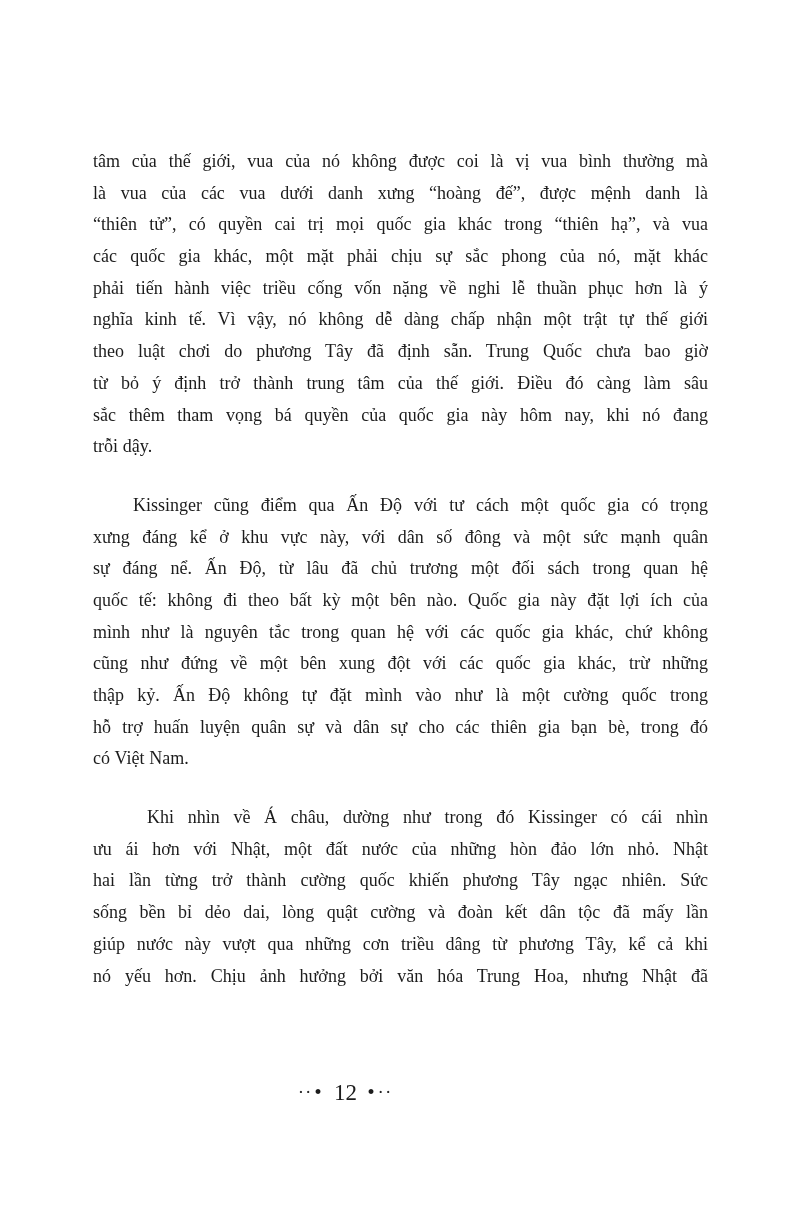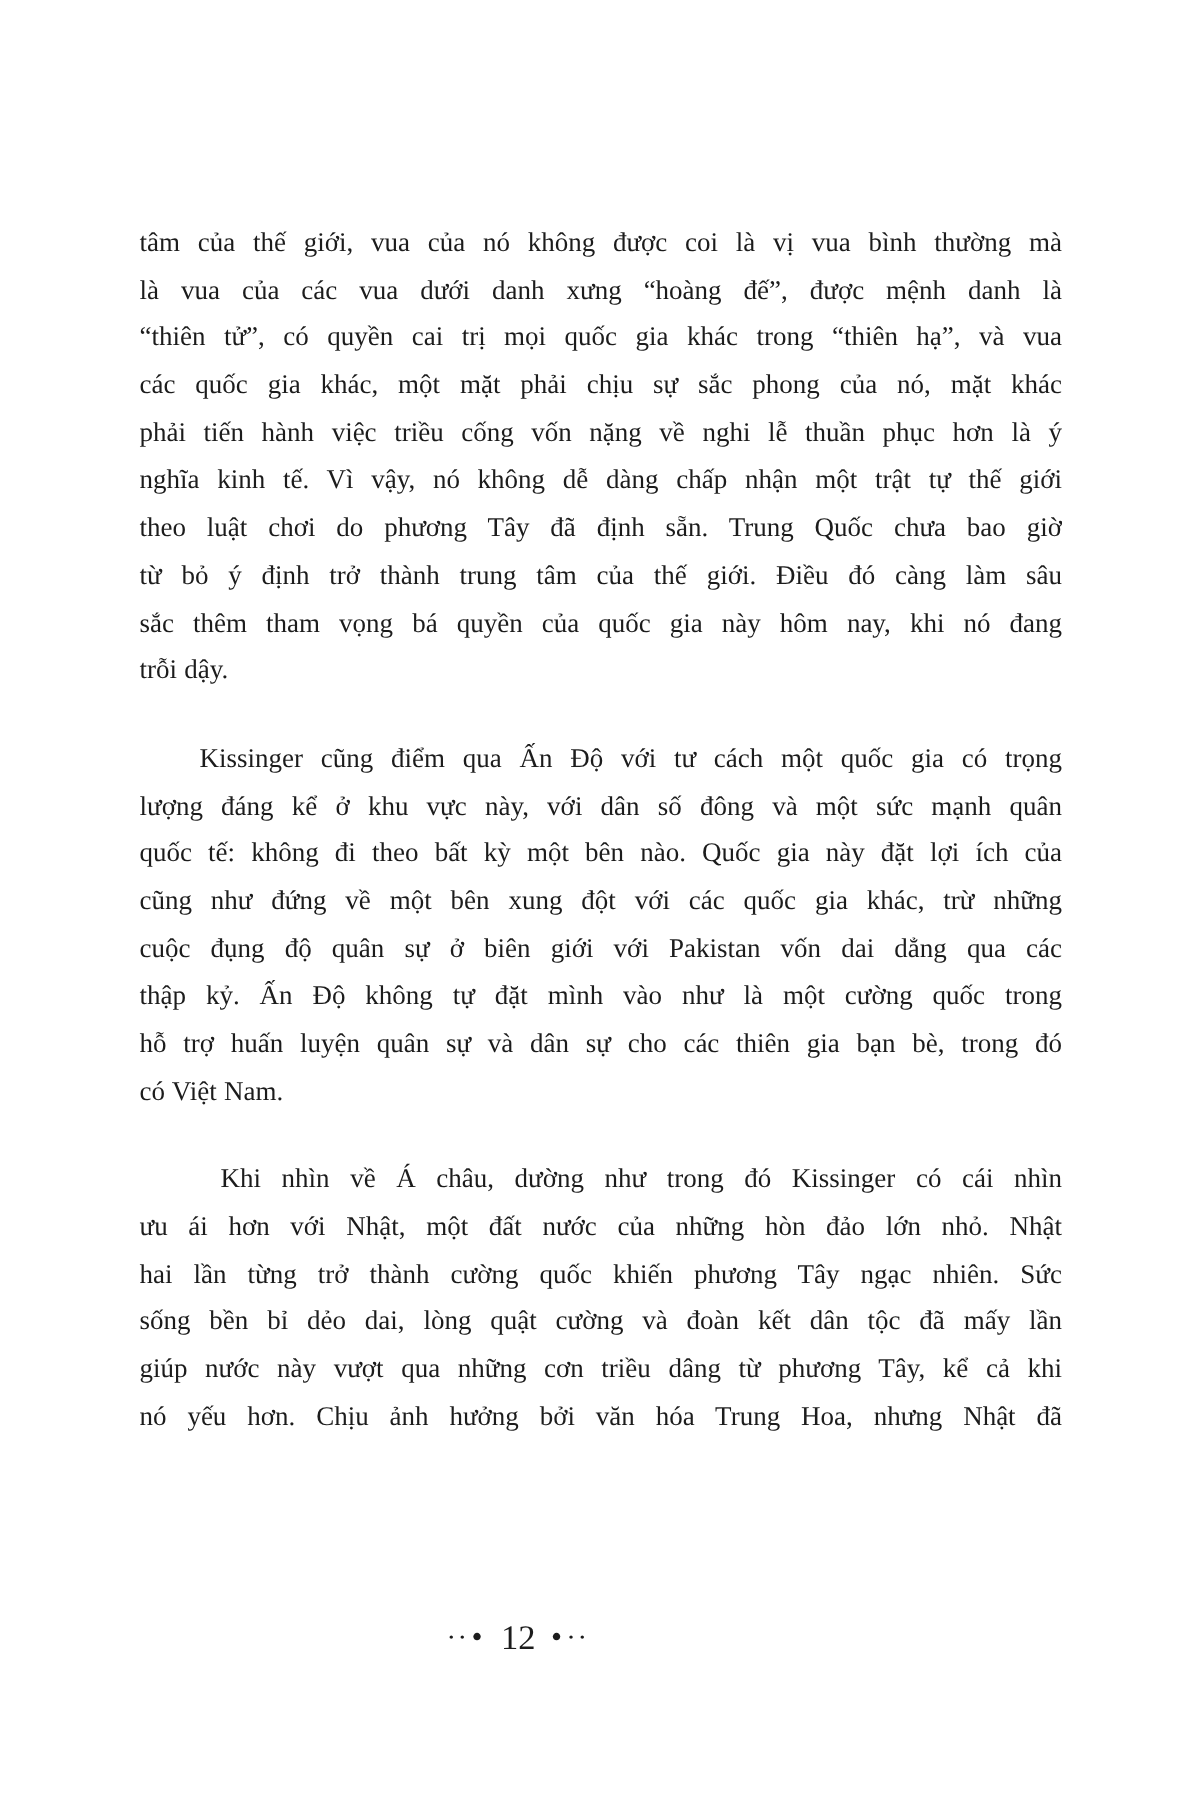--- a/index.html
+++ b/index.html
@@ -65,24 +65,25 @@
         <div class="line">các quốc gia khác, một mặt phải chịu sự sắc phong của nó, mặt khác</div>
         <div class="line">phải tiến hành việc triều cống vốn nặng về nghi lễ thuần phục hơn là ý</div>
         <div class="line">nghĩa kinh tế. Vì vậy, nó không dễ dàng chấp nhận một trật tự thế giới</div>
         <div class="line">theo luật chơi do phương Tây đã định sẵn. Trung Quốc chưa bao giờ</div>
         <div class="line">từ bỏ ý định trở thành trung tâm của thế giới. Điều đó càng làm sâu</div>
         <div class="line">sắc thêm tham vọng bá quyền của quốc gia này hôm nay, khi nó đang</div>
         <div class="line flush">trỗi dậy.</div>
       </div>
       <div class="para">
         <div class="line" style="text-indent: 40px;">Kissinger cũng điểm qua Ấn Độ với tư cách một quốc gia có trọng</div>
-        <div class="line">lượng đáng kể ở khu vực này, với dân số đông và một sức mạnh quân</div>
+        <div class="line">xưng đáng kể ở khu vực này, với dân số đông và một sức mạnh quân</div>
+        <div class="line">sự đáng nể. Ấn Độ, từ lâu đã chủ trương một đối sách trong quan hệ</div>
         <div class="line">quốc tế: không đi theo bất kỳ một bên nào. Quốc gia này đặt lợi ích của</div>
+        <div class="line">mình như là nguyên tắc trong quan hệ với các quốc gia khác, chứ không</div>
         <div class="line">cũng như đứng về một bên xung đột với các quốc gia khác, trừ những</div>
-        <div class="line">cuộc đụng độ quân sự ở biên giới với Pakistan vốn dai dẳng qua các</div>
         <div class="line">thập kỷ. Ấn Độ không tự đặt mình vào như là một cường quốc trong</div>
         <div class="line">hỗ trợ huấn luyện quân sự và dân sự cho các thiên gia bạn bè, trong đó</div>
         <div class="line flush">có Việt Nam.</div>
       </div>
       <div class="para">
         <div class="line" style="text-indent: 54px;">Khi nhìn về Á châu, dường như trong đó Kissinger có cái nhìn</div>
         <div class="line">ưu ái hơn với Nhật, một đất nước của những hòn đảo lớn nhỏ. Nhật</div>
         <div class="line">hai lần từng trở thành cường quốc khiến phương Tây ngạc nhiên. Sức</div>
         <div class="line">sống bền bỉ dẻo dai, lòng quật cường và đoàn kết dân tộc đã mấy lần</div>
         <div class="line">giúp nước này vượt qua những cơn triều dâng từ phương Tây, kể cả khi</div>

